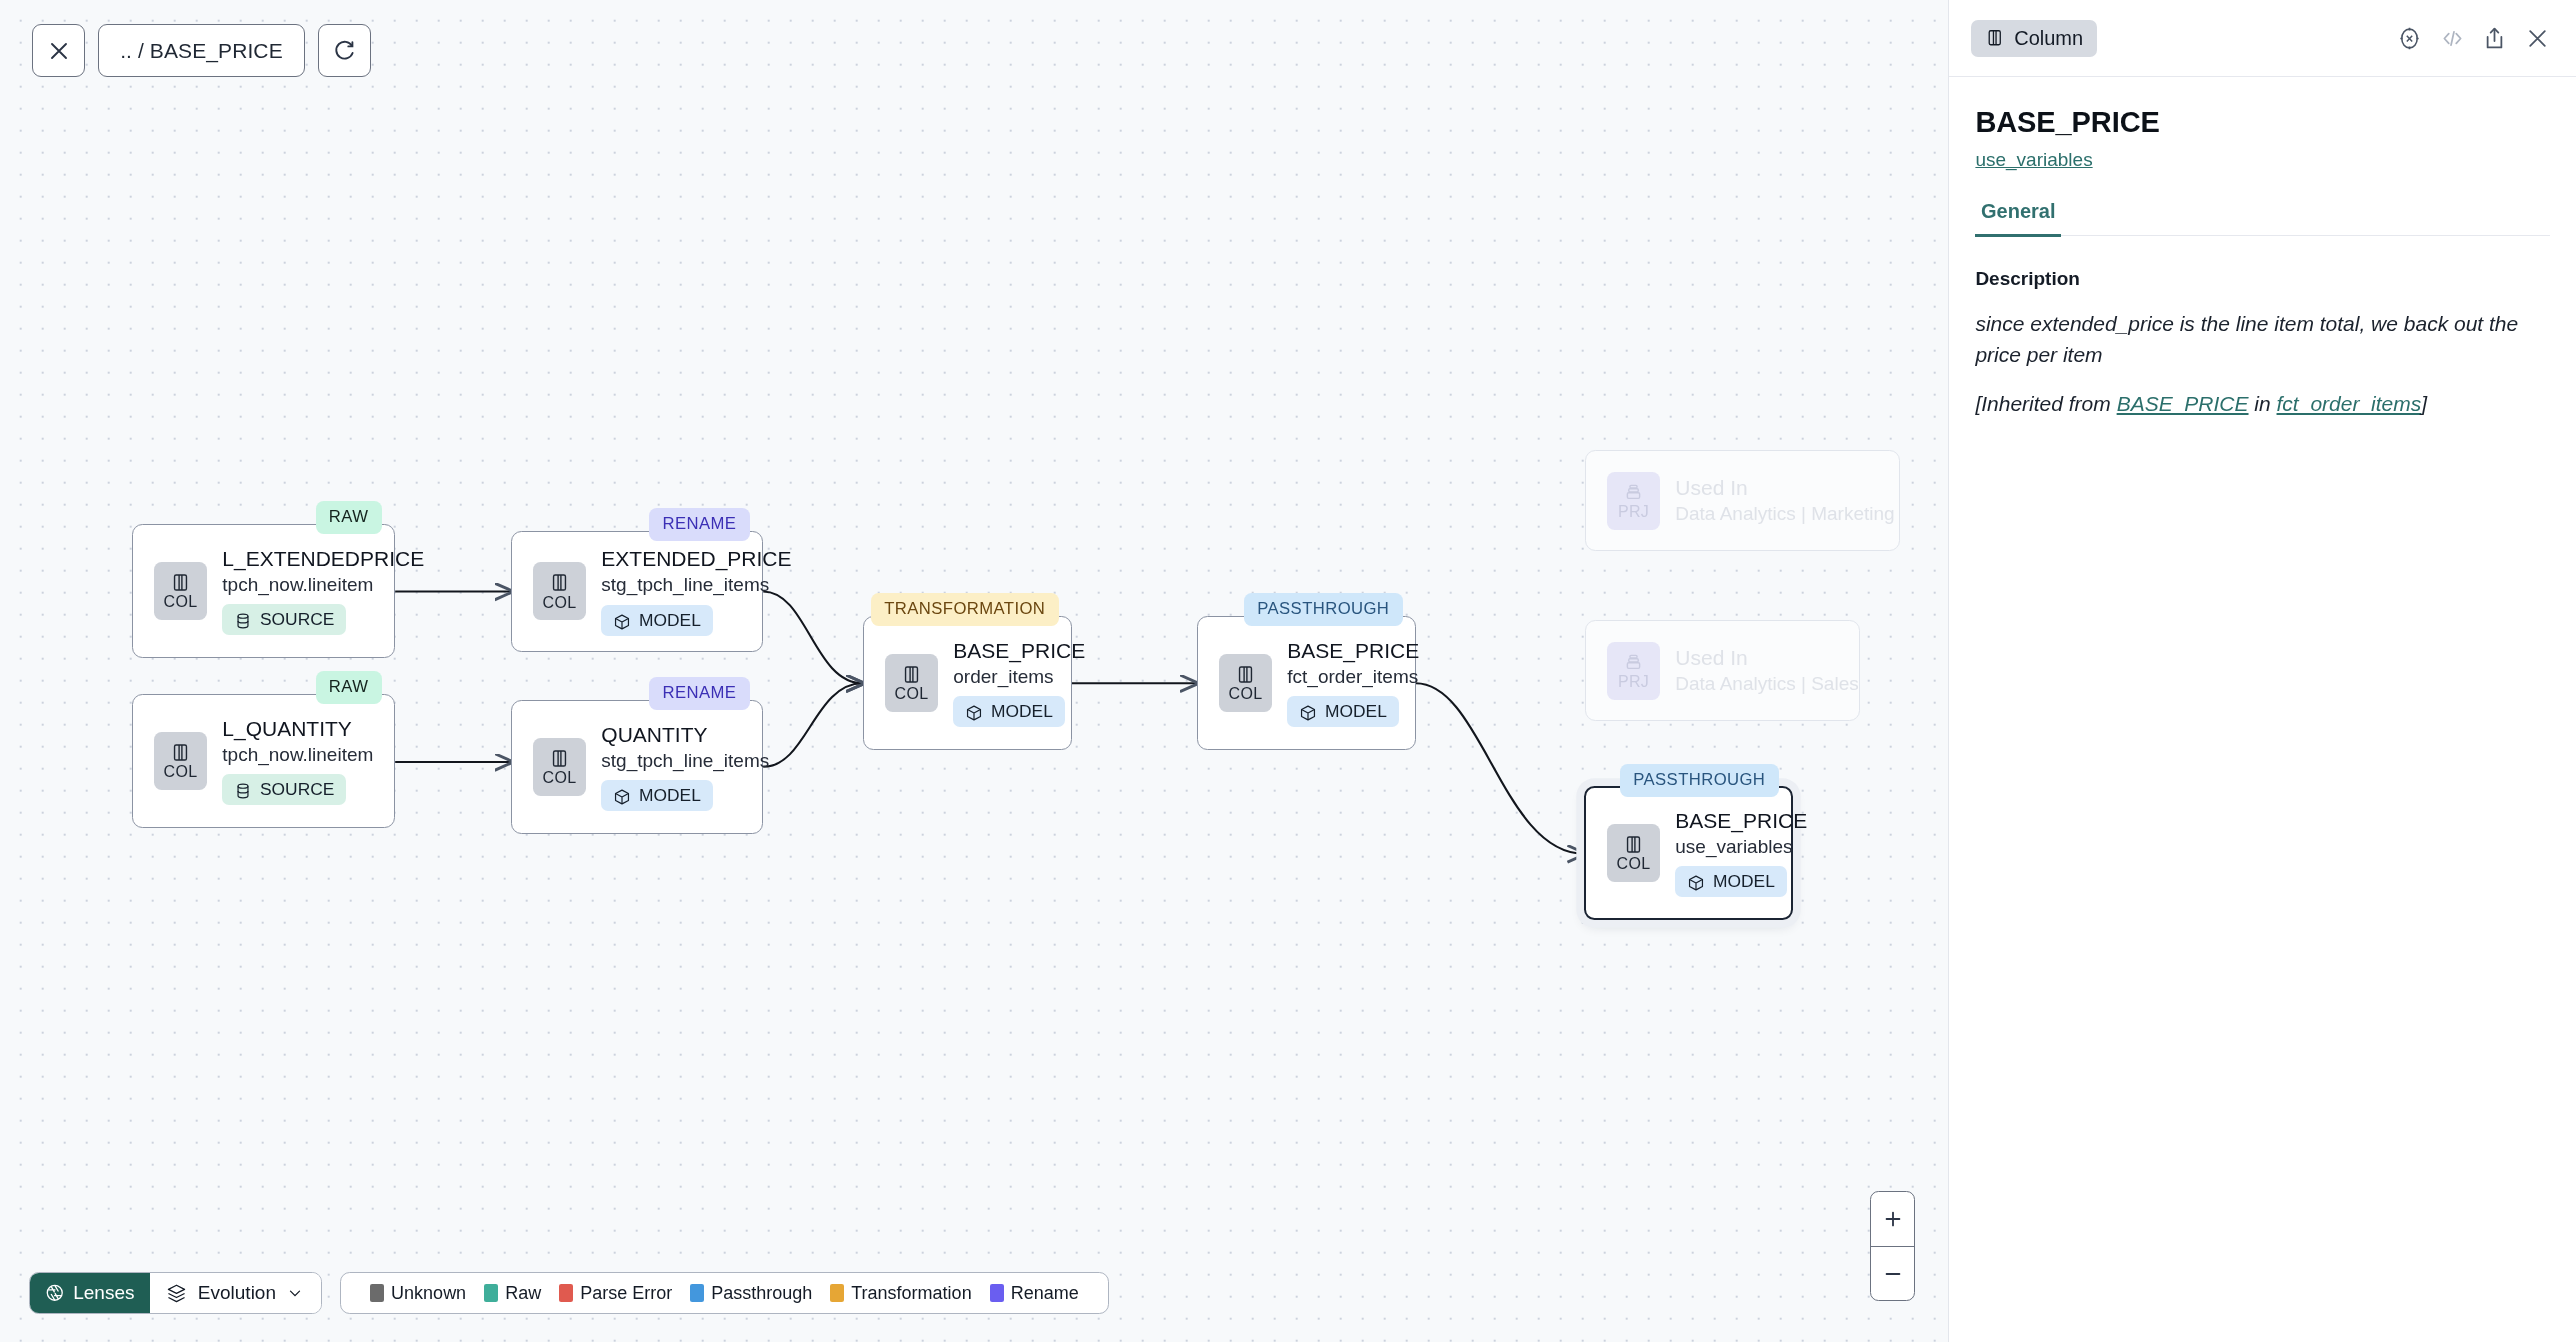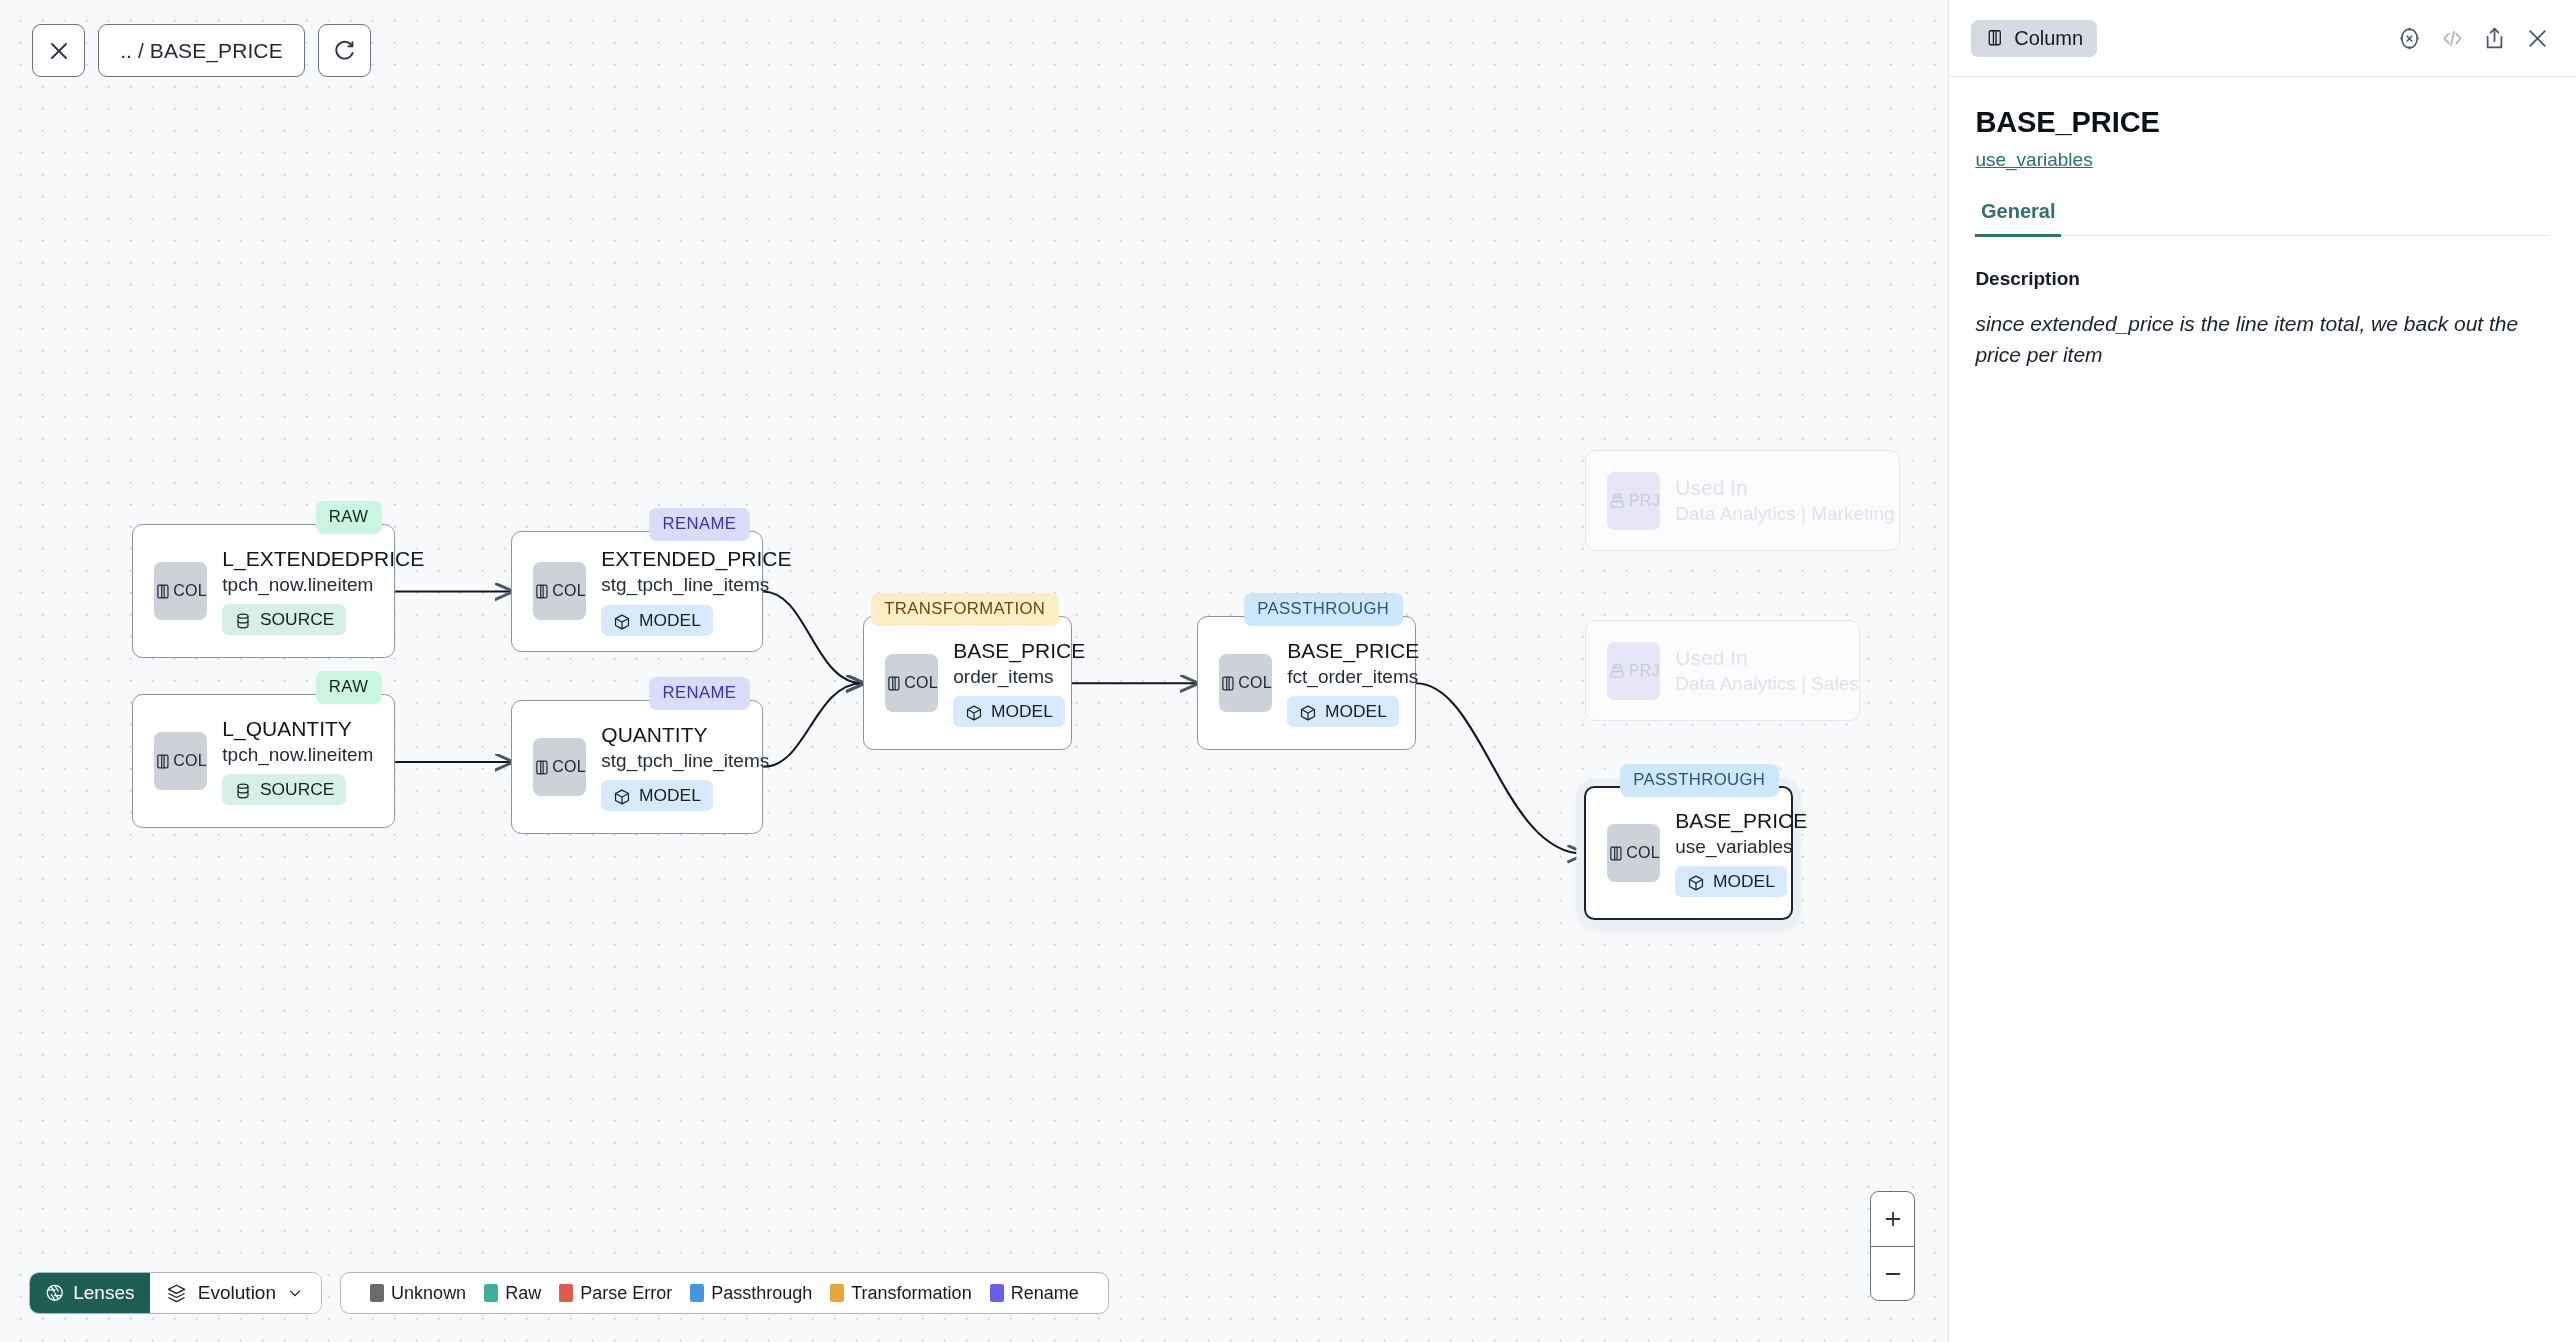--- a/index.html
+++ b/index.html
@@ -39,21 +39,21 @@
     position: absolute; background: #ffffff;
     border: 1.2px solid #8b93a3; border-radius: 10.4px;
     display: flex; align-items: center; padding: 0 0 0 21px; gap: 15.3px;
     z-index: 12;
   }
   .node.selected { border: 2.8px solid #1b2433; box-shadow: 0 0 0 7.7px #eceff4, 0 4.9px 12.5px rgba(20,28,44,.16); z-index: 16; }
   .node.ghost { border: 1.2px solid #e1e5ec; background: #fbfcfd; z-index: 8; }
 
   .col-chip {
     flex: none; width: 53px; height: 58px; border-radius: 7.7px; background: #cdd1d8;
-    display: flex; flex-direction: row; align-items: center; justify-content: center; gap: 1.4px;
+    display: flex; flex-direction: column; align-items: center; justify-content: center; gap: 1.4px;
     color: #1f2733;
   }
   .col-chip.prj { background: #e6e6f7; color: #c9cbe0; }
   .col-chip .ctext { font-size: 16px; letter-spacing: 0.3px; line-height: 1; }
 
   .node-body { display: flex; flex-direction: column; gap: 2.8px; padding: 15.3px 0; align-items: flex-start; }
   .node-title { font-size: 21px; color: #10151f; line-height: 1.15; white-space: nowrap; }
   .node-sub { font-size: 19px; color: #262c38; line-height: 1.2; white-space: nowrap; }
   .ghost .node-title, .ghost .node-sub { color: #dfe2e8; }
 
@@ -433,16 +433,19 @@
     <div class="sp-title">BASE_PRICE</div>
     <a class="sp-link">use_variables</a>
 
     <div class="sp-tabs">
       <div class="sp-tab">General</div>
     </div>
 
     <div class="sp-section">
       <div class="sp-label">Description</div>
       <div class="sp-desc">since extended_price is the line item total, we back out the price per item</div>
+      <div class="sp-inherit">
+        <span>[Inherited from </span><a>BASE_PRICE</a><span> in </span><a>fct_order_items</a><span>]</span>
+      </div>
     </div>
   </div>
 </div>
 
 
 </body></html>

